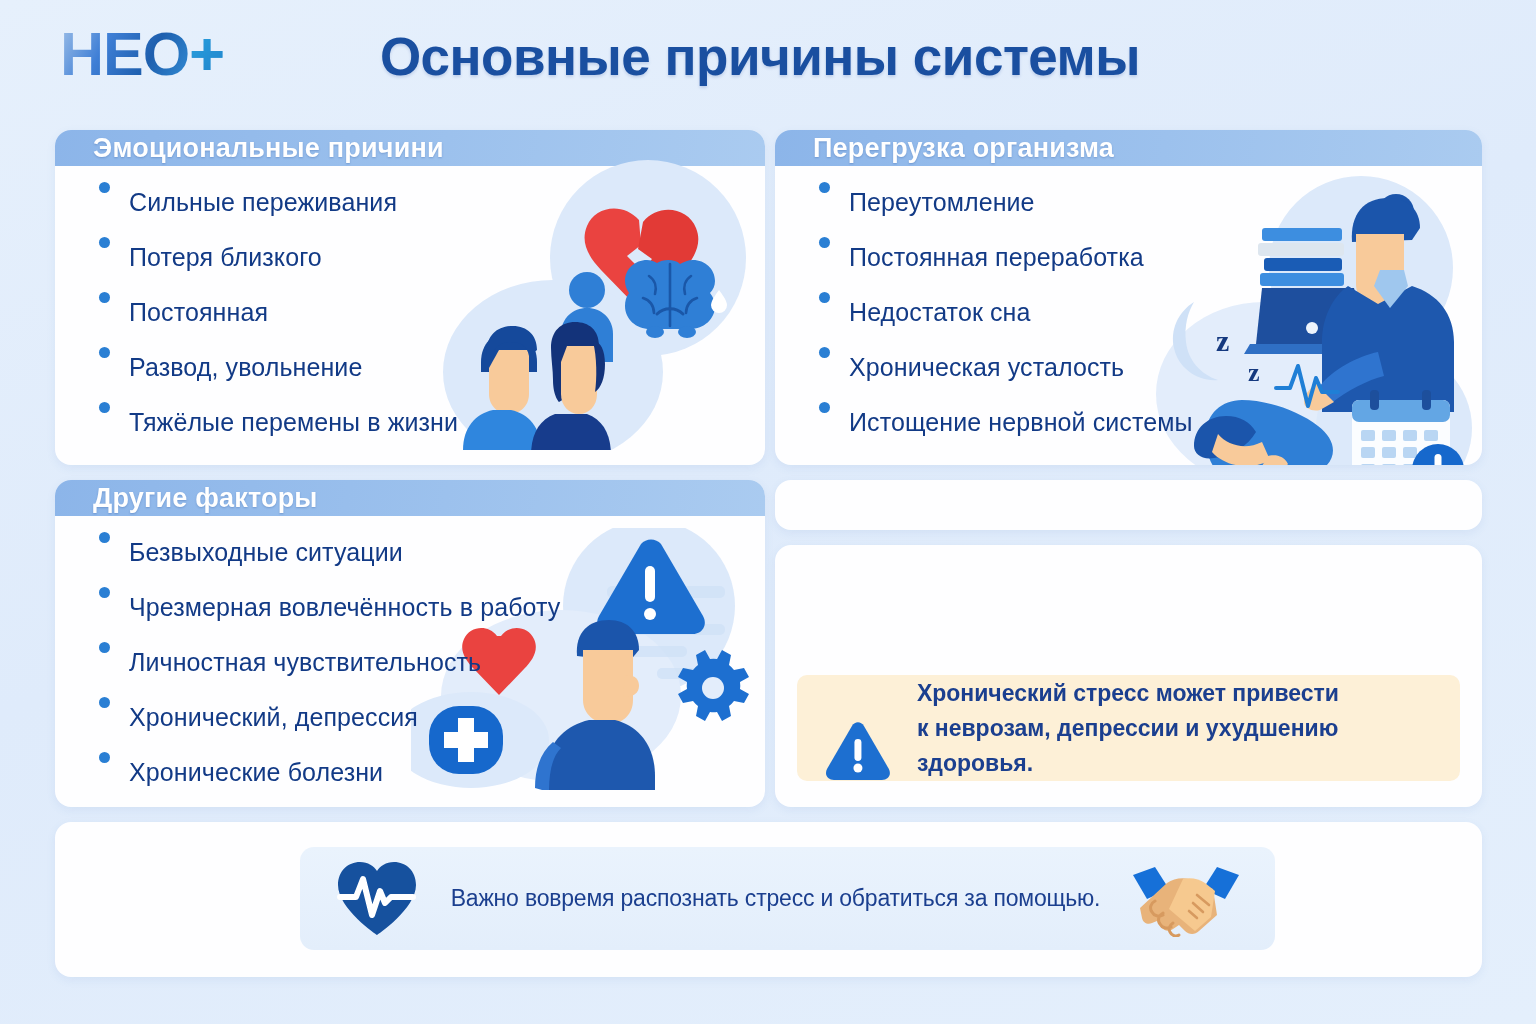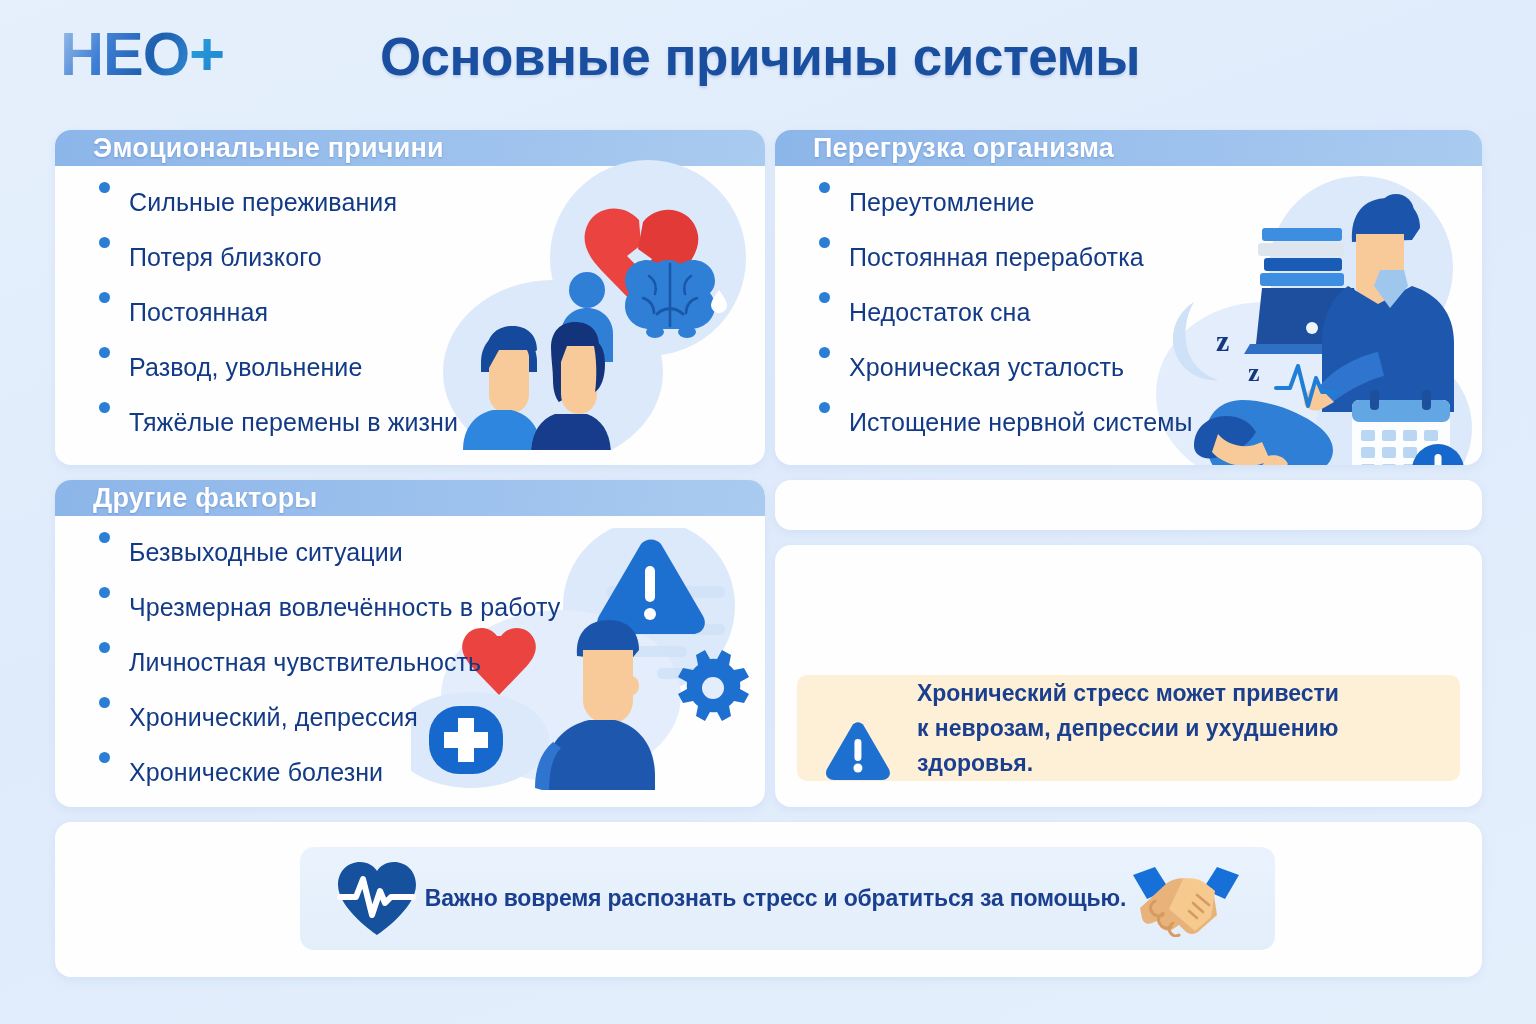--- a/index.html
+++ b/index.html
@@ -129,21 +129,21 @@
     background: linear-gradient(180deg, #eaf3fd 0%, #e3eefb 100%);
     border-radius: 14px;
     display: flex;
     align-items: center;
     padding: 0 34px;
   }
   .footer-text {
     flex: 1;
     text-align: center;
     font-size: 23px;
-    font-weight: 700;
+    font-weight: 400;
     color: #1b3f8f;
     letter-spacing: -.2px;
   }
 
   
   .illus { position: absolute; pointer-events: none; z-index: 1; }
   #illus-emotional { right: 2px;  top: -6px;  width: 320px; height: 290px; }
   #illus-overload  { right: -4px; top: 10px;  width: 330px; height: 320px; }
   #illus-other     { right: 4px;  top: 12px;  width: 350px; height: 262px; }
 </style>

